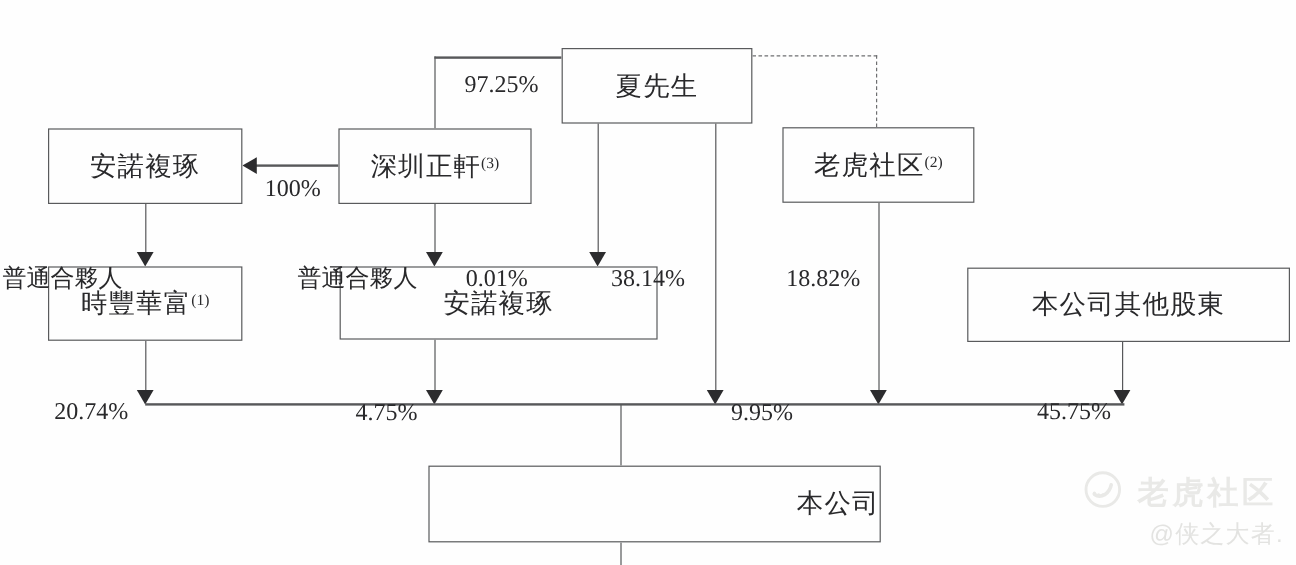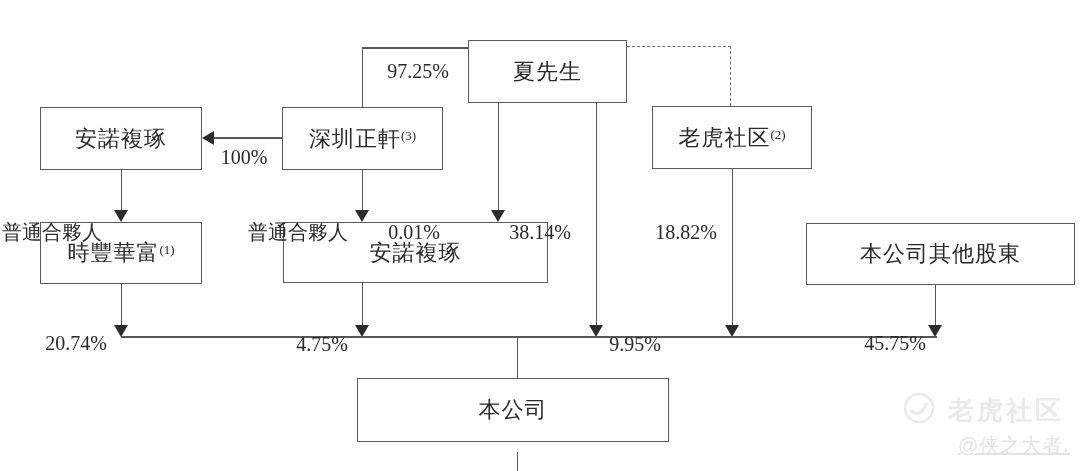--- a/index.html
+++ b/index.html
@@ -105,21 +105,21 @@
   </div>
 
   <div class="node" style="left:283px;top:222px;width:265px;height:61px;">
     <span>安諾複琢</span>
   </div>
 
   <div class="node" style="left:806px;top:223px;width:269px;height:62px;">
     <span>本公司其他股東</span>
   </div>
 
-  <div class="node" style="left:357px;top:378px;width:312px;height:64px;">
+  <div class="node" style="left:357px;top:388px;width:377px;height:64px;justify-content:flex-end;">
     <span>本公司</span>
   </div>
 
   <div class="lbl" style="left:378px;top:24px;width:80px;">97.25%</div>
   <div class="lbl" style="left:212px;top:110px;width:64px;">100%</div>
   <div class="lbl" style="left:0px;top:185px;width:104px;">普通合夥人</div>
   <div class="lbl" style="left:243px;top:185px;width:110px;">普通合夥人</div>
   <div class="lbl" style="left:383px;top:185px;width:62px;">0.01%</div>
   <div class="lbl" style="left:500px;top:185px;width:80px;">38.14%</div>
   <div class="lbl" style="left:648px;top:185px;width:76px;">18.82%</div>
@@ -129,15 +129,15 @@
   <div class="lbl" style="left:855px;top:296px;width:80px;">45.75%</div>
 
   <svg class="wm-icon" style="left:903px;top:392px;" width="32" height="32" viewBox="0 0 32 32">
     <circle cx="16" cy="16" r="14" fill="none" stroke="#e9e9e7" stroke-width="2.4"></circle>
     <path d="M9 20 Q13 23 18 20 Q22 17 23 12" fill="none" stroke="#e9e9e7" stroke-width="3" stroke-linecap="round"></path>
     <circle cx="9" cy="19" r="1.4" fill="#e9e9e7"></circle>
     <circle cx="12.5" cy="20.5" r="1.4" fill="#e9e9e7"></circle>
     <circle cx="16" cy="20.5" r="1.4" fill="#e9e9e7"></circle>
   </svg>
   <div class="wm-brand" style="left:948px;top:393px;">老虎社区</div>
-  <div class="wm-handle" style="left:958px;top:432px;text-decoration:underline;">@侠之大者.</div>
+  <div class="wm-handle" style="left:958px;top:432px;">@侠之大者.</div>
 
 </div>
 
 </body></html>

